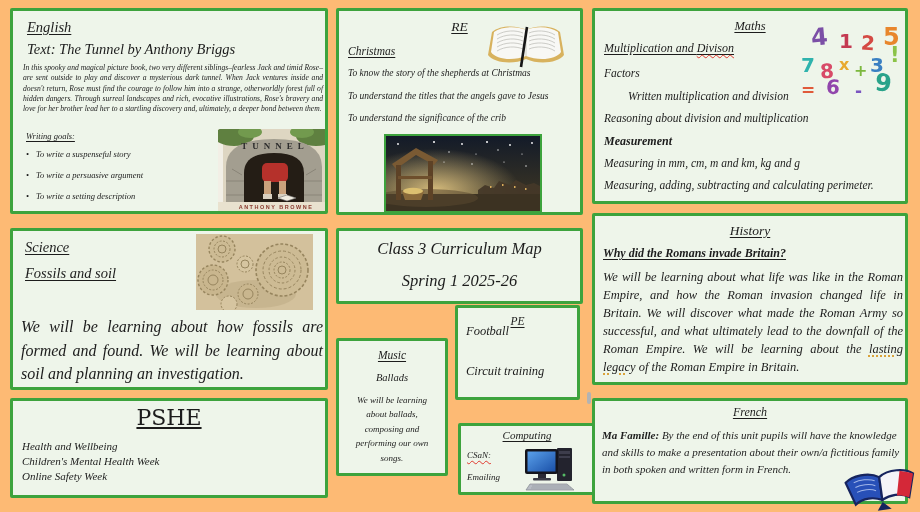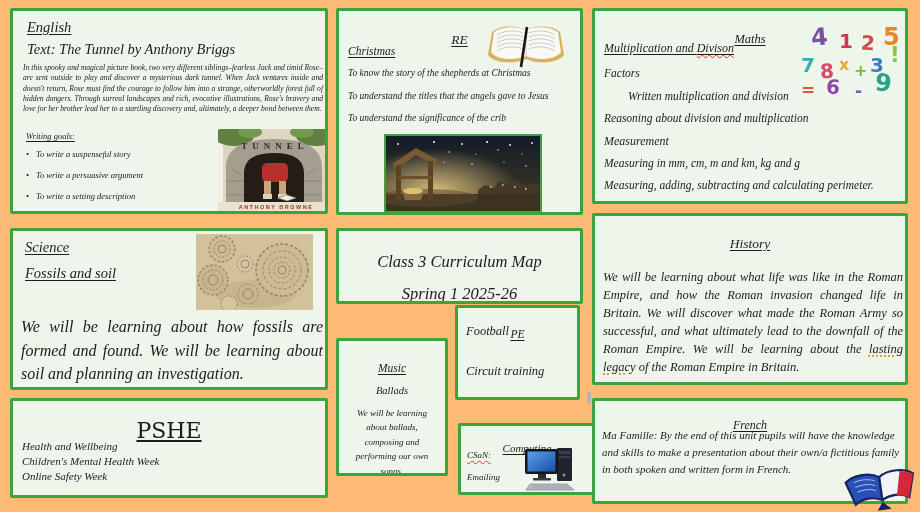--- a/index.html
+++ b/index.html
@@ -3,22 +3,22 @@
 <meta charset="utf-8">
 <style>
   html,body{margin:0;padding:0;background:#666;}
   #slide{position:relative;width:920px;height:512px;background:#fdba74;overflow:hidden;
          font-family:"Liberation Serif",serif;color:#1c1c1c;}
   .panel{position:absolute;background:#eef5ea;border:3px solid #3da33d;border-radius:2px;
          box-sizing:border-box;overflow:hidden;}
   .abs{position:absolute;}
   .cur{font-family:"Liberation Serif",serif;font-style:italic;}
   .u{text-decoration:underline;text-underline-offset:2px;}
-  .b{font-weight:normal;}
-  .ctr{text-align:center;width:100%;margin-top:13px;}
+  .b{font-weight:bold;}
+  .ctr{text-align:center;width:100%;}
   .just{text-align:justify;}
   .wavy-red{text-decoration:underline wavy #e03a30;text-decoration-thickness:1px;text-underline-offset:2px;}
   .dot-org{text-decoration:underline dotted #d9a23a;text-decoration-thickness:2px;text-underline-offset:2px;}
   ul.goals{list-style:none;margin:0;padding:0;}
   ul.goals li{margin:0 0 11px 0;font-size:8.5px;}
   ul.goals li::before{content:"•";margin-right:7px;}
   .pshe-lines div{font-size:11px;line-height:1.35;}
   #numbers span{position:absolute;font-family:"DejaVu Sans",sans-serif;font-weight:bold;font-style:normal;}
   .n0{left:18px;top:0;font-size:24px;transform:rotate(-5deg);}
   .n1{left:46px;top:6px;font-size:20px;}
@@ -197,20 +197,21 @@
     <div class="abs cur just" style="left:8px;top:84px;width:302px;font-size:16px;line-height:1.47;">We will be learning about how fossils are formed and found. We will be learning about soil and planning an investigation.</div>
   </div>
 
   <div class="panel" style="left:336px;top:228px;width:247px;height:76px;">
     <div class="abs cur ctr" style="top:8px;font-size:16.5px;">Class 3 Curriculum Map</div>
     <div class="abs cur ctr" style="top:40px;font-size:16.5px;">Spring 1 2025-26</div>
   </div>
 
   <div class="panel" style="left:592px;top:213px;width:316px;height:172px;">
     <div class="abs cur u ctr" style="top:7px;font-size:13.5px;">History</div>
+    <div class="abs cur u b" style="left:8px;top:30px;font-size:12px;">Why did the Romans invade Britain?</div>
     <div class="abs cur just" style="left:8px;top:52px;width:300px;font-size:12.5px;line-height:1.44;"><span>We will be learning about what life was like in the Roman Empire, and how the Roman invasion changed life in Britain. We will discover what made the Roman Army so successful, and what ultimately lead to the downfall of the Roman Empire. We will be learning about the </span><span class="dot-org">lasting legacy</span><span> of the Roman Empire in Britain.</span></div>
   </div>
 
   <div class="panel" style="left:10px;top:398px;width:318px;height:100px;">
     <div class="abs u ctr" style="top:4px;font-size:22px;font-family:'DejaVu Serif',serif;">PSHE</div>
     <div class="abs cur pshe-lines" style="left:9px;top:38px;">
       <div>Health and Wellbeing</div>
       <div>Children's Mental Health Week</div>
       <div>Online Safety Week</div>
     </div>

